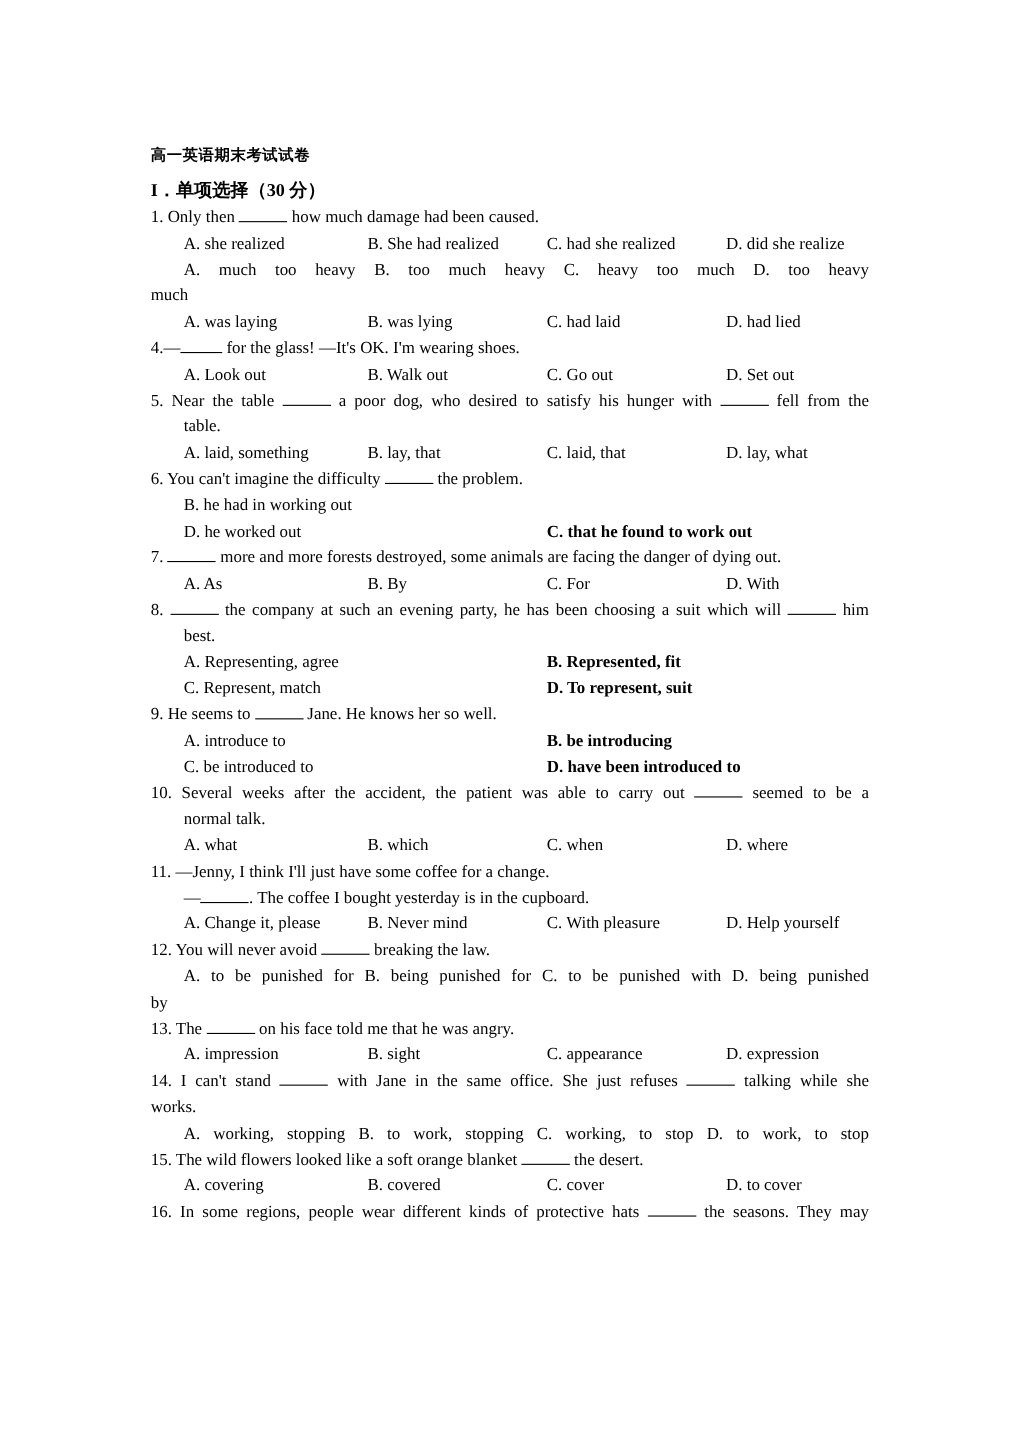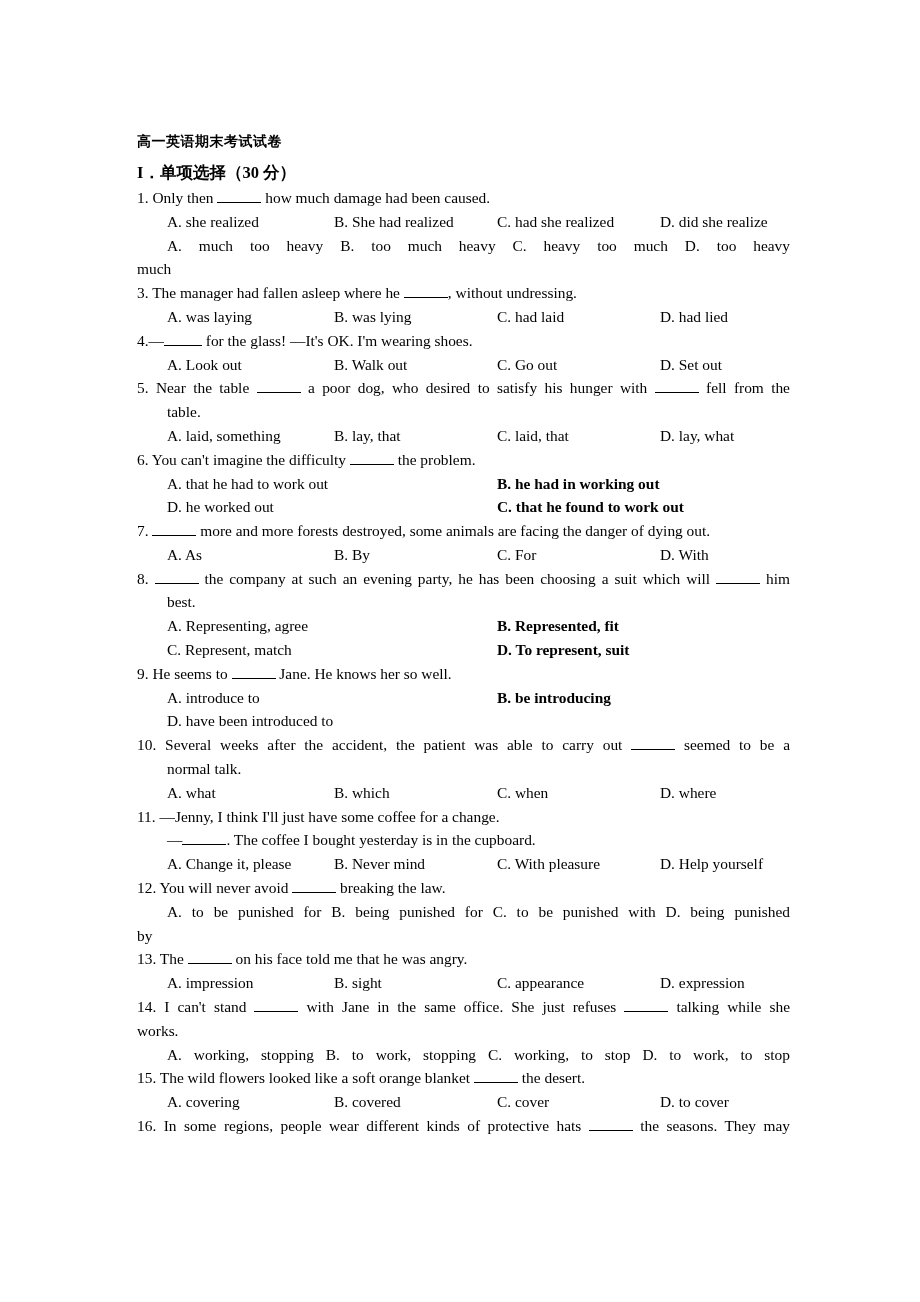--- a/index.html
+++ b/index.html
@@ -120,21 +120,20 @@
       <span>D. did she realize</span>
     </div>
   </div>
 
   <div class="q">
     <div class="opts-spread"><span>A. much too heavy</span> <span>B. too much heavy</span> <span>C. heavy too much</span> <span>D.</span> <span>too</span> <span>heavy</span></div>
     <div class="hang">much</div>
   </div>
 
   <div class="q">
-    <div class="stem"><span>3.</span> <span>The manager had fallen asleep where he</span> <span class="blank b-md"></span><span>, without undressing.</span></div>
     <div class="opts-row cols4">
       <span>A. was laying</span>
       <span>B. was lying</span>
       <span>C. had laid</span>
       <span>D. had lied</span>
     </div>
   </div>
 
   <div class="q">
     <div class="stem"><span>4.</span><span>—</span><span class="blank b-sm"></span> <span>for the glass! —It's OK. I'm wearing shoes.</span></div>
@@ -156,21 +155,20 @@
       <span>B. lay, that</span>
       <span>C. laid, that</span>
       <span>D. lay, what</span>
     </div>
   </div>
 
   <div class="q">
     <div class="stem"><span>6.</span> <span>You can't imagine the difficulty</span> <span class="blank b-md"></span> <span>the problem.</span></div>
     <div class="opts-2col">
       <div class="line">
-        <span>A. that he had to work out</span>
         <span>B. he had in working out</span>
       </div>
       <div class="line">
         <span>D. he worked out</span>
         <span>C. that he found to work out</span>
       </div>
     </div>
   </div>
 
   <div class="q">
@@ -201,20 +199,21 @@
   </div>
 
   <div class="q">
     <div class="stem"><span>9.</span> <span>He seems to</span> <span class="blank b-md"></span> <span>Jane. He knows her so well.</span></div>
     <div class="opts-2col">
       <div class="line">
         <span>A. introduce to</span>
         <span>B. be introducing</span>
       </div>
       <div class="line">
+        <span>C. be introduced to</span>
         <span>D. have been introduced to</span>
       </div>
     </div>
   </div>
 
   <div class="q">
     <div class="stem justified"><span>10.</span> <span>Several weeks after the accident, the patient was able to carry out</span> <span class="blank b-md"></span> <span>seemed to be a</span></div>
     <div class="stem">
         <span class="cont">normal talk.</span>
       </div>

